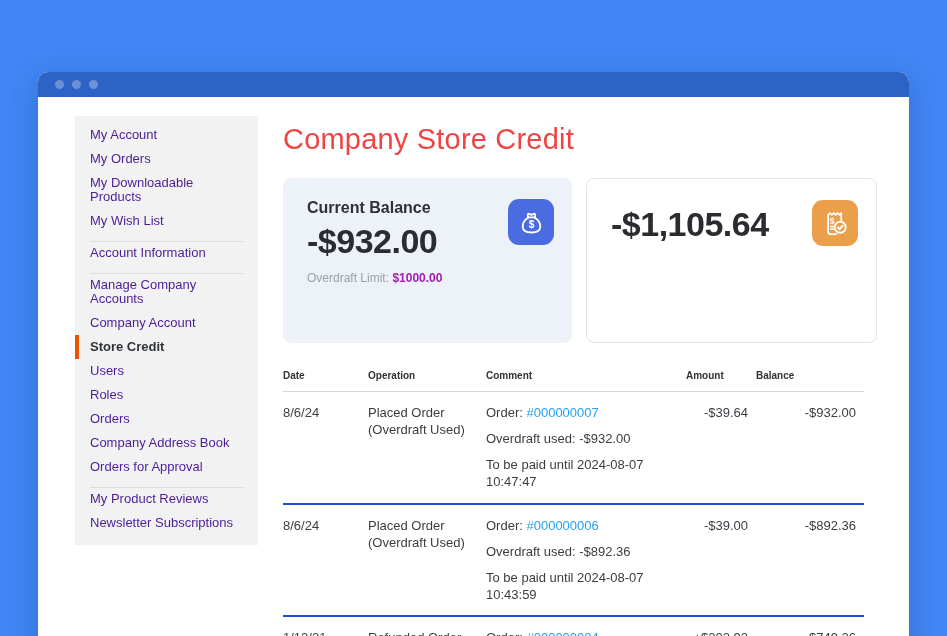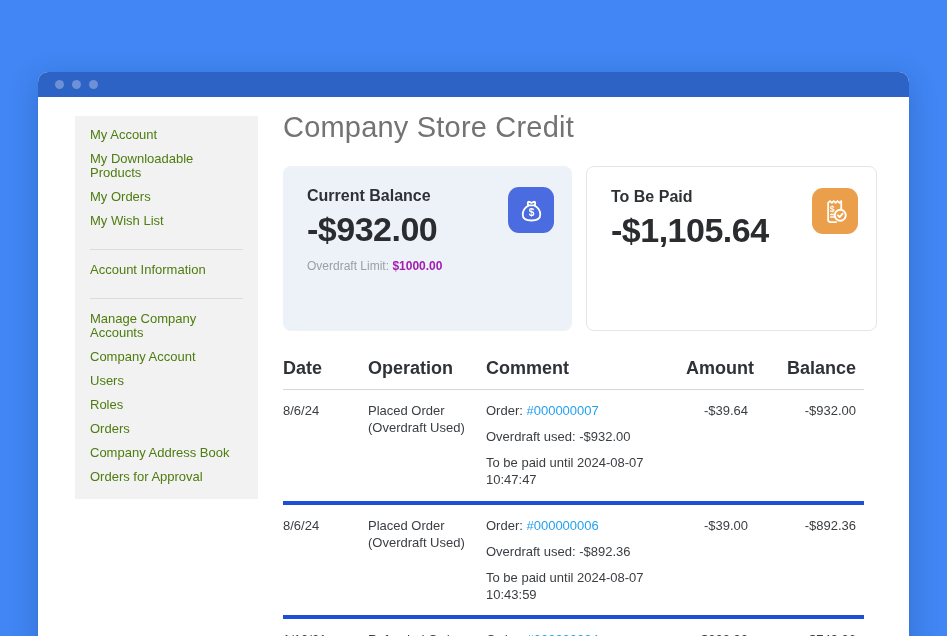--- a/index.html
+++ b/index.html
@@ -10,44 +10,44 @@
   *{box-sizing:border-box;margin:0;padding:0;}
   html,body{width:947px;height:636px;overflow:hidden;}
   body{font-family:"Liberation Sans","DejaVu Sans",sans-serif;background:var(--desktop);position:relative;}
   .window{position:absolute;left:38px;right:38px;top:72px;bottom:-30px;border-radius:10px 10px 0 0;
           overflow:hidden;box-shadow:0 8px 28px rgba(15,40,95,.25);background:#fff;display:flex;flex-direction:column;}
   .titlebar{height:25px;background:var(--titlebar);display:flex;align-items:center;padding-left:17px;gap:8px;flex:none;}
   .dot{width:9px;height:9px;border-radius:50%;background:var(--dot);}
   .content{flex:1;display:flex;align-items:flex-start;background:#fff;}
   
   .sidebar{width:183px;margin:19px 0 0 37px;background:var(--sidebar-bg);padding:7px 0 10px;flex:none;}
-  .menu-group + .menu-group{margin-top:16px;padding-top:9px;position:relative;}
+  .menu-group + .menu-group{margin-top:8px;position:relative;}
   .menu-group + .menu-group::before{content:"";position:absolute;left:15px;right:15px;top:0;height:1px;background:#dcdcdc;}
-  .menu-item{font-size:13px;color:#4d7c0f;padding:5px 15px 5px 11px;border-left:4px solid transparent;cursor:pointer;line-height:14px;}
+  .menu-item{font-size:13px;color:#4c1d95;padding:5px 15px 5px 11px;border-left:4px solid transparent;cursor:pointer;line-height:14px;}
   .menu-item[data-active="true"]{font-weight:700;color:#2f3338;border-left-color:var(--accent-orange);}
   
   .main{flex:1;padding:12px 32px 30px 25px;min-width:0;}
-  .page-title{font-size:29px;font-weight:300;color:#737373;letter-spacing:.2px;margin:2px 0 22px;line-height:1.15;}
+  .page-title{font-size:29px;font-weight:300;color:#ef4444;letter-spacing:.2px;margin:14px 0 22px;line-height:1.15;}
   .cards{display:flex;gap:14px;margin-bottom:23px;}
   .card{flex:1;height:165px;border-radius:8px;padding:21px 24px;position:relative;}
   .card-balance{background:var(--balance-card-bg);}
   .card-topaid{background:#fff;border:1px solid #e3e5e8;}
   .card-title{font-size:16px;font-weight:600;color:#2e3236;}
   .card-value{font-size:34px;font-weight:800;color:#2a2c2f;letter-spacing:-.5px;margin-top:3px;line-height:1.25;}
   .card-note{font-size:12px;color:var(--text-gray);margin-top:8px;}
   .card-note b{color:#a21caf;}
   .icon-box{position:absolute;top:21px;right:18px;width:46px;height:46px;border-radius:11px;display:flex;align-items:center;justify-content:center;}
   .icon-box.blue{background:var(--icon-blue-bg);}
   .icon-box.orange{background:var(--icon-orange-bg);}
   
   table{border-collapse:collapse;table-layout:fixed;width:581px;font-size:13px;color:#3a3e42;}
   col.c1{width:85px}col.c2{width:118px}col.c3{width:200px}col.c4{width:70px}col.c5{width:108px}
-  th{font-size:18px;font-weight:700;color:#2f3338;text-align:left;padding:4px 10px 10px 0;border-bottom:1px solid #d6d6d6;}
-  th[data-align="right"]{text-align:right;padding-right:8px;}
-  td{vertical-align:top;padding:13px 10px 12px 0;border-bottom:4px solid #1d4ed8;line-height:1.3;}
+  th{font-size:10px;font-weight:700;color:#2f3338;text-align:left;padding:4px 10px 10px 0;border-bottom:1px solid #d6d6d6;}
+  th[data-align="right"]{padding-right:8px;}
+  td{vertical-align:top;padding:13px 10px 12px 0;border-bottom:2px solid #1d4ed8;line-height:1.3;}
   td.c-op{padding-right:20px;}
   td.c-comment{padding-right:20px;}
   td.c-amount,td.c-balance{text-align:right;padding-right:8px;}
   .comment-line{margin-bottom:9px;}
   .comment-line:last-child{margin-bottom:0;}
   .order-link{color:var(--link-blue);text-decoration:none;}
   .order-link:empty{display:none;}
   svg{display:block;}
 </style>
 </head>
@@ -60,41 +60,49 @@
     <span class="dot"></span>
   </div>
   <div class="content">
 
     <aside class="sidebar">
 
     <div class="menu-group">
           <div>
 
           <div class="menu-item">My Account</div>
+            <div class="menu-item">My Orders</div>
             <div class="menu-item">My Downloadable Products</div>
-            <div class="menu-item">My Orders</div>
             <div class="menu-item">My Wish List</div>
           </div>
         </div>
         <div class="menu-group">
           <div>
 
           <div class="menu-item">Account Information</div>
           </div>
         </div>
         <div class="menu-group">
           <div>
 
           <div class="menu-item">Manage Company Accounts</div>
             <div class="menu-item">Company Account</div>
+            <div class="menu-item" data-active="true">Store Credit</div>
             <div class="menu-item">Users</div>
             <div class="menu-item">Roles</div>
             <div class="menu-item">Orders</div>
             <div class="menu-item">Company Address Book</div>
             <div class="menu-item">Orders for Approval</div>
+          </div>
+        </div>
+        <div class="menu-group">
+          <div>
+
+          <div class="menu-item">My Product Reviews</div>
+            <div class="menu-item">Newsletter Subscriptions</div>
           </div>
         </div>
       </aside>
 
     <main class="main">
       <h1 class="page-title">Company Store Credit</h1>
 
       <div class="cards">
         <section class="card card-balance">
           <div class="card-title">Current Balance</div>
@@ -107,21 +115,20 @@
             <svg width="27" height="27" viewBox="0 0 24 24" fill="none" stroke="#fff" stroke-width="1.6" stroke-linecap="round" stroke-linejoin="round">
               <path d="M9.3 7.5 C8.2 6 8.6 3.8 9.9 4.3 L12 5.2 L14.1 4.3 C15.4 3.8 15.8 6 14.7 7.5"></path>
               <path d="M9.3 7.5 h5.4"></path>
               <path d="M9.3 7.5 C5.8 9.5 4.2 12.4 4.2 15.6 C4.2 19.4 7.6 20.9 12 20.9 C16.4 20.9 19.8 19.4 19.8 15.6 C19.8 12.4 18.2 9.5 14.7 7.5"></path>
               <text x="12" y="17" text-anchor="middle" font-size="9" font-weight="bold" fill="#fff" stroke="none" font-family="Liberation Sans, sans-serif">$</text>
             </svg>
           </div>
         </section>
 
         <section class="card card-topaid">
-          <div class="card-title">To Be Paid</div>
           <div class="card-value">-$1,105.64</div>
           <div class="icon-box orange">
             <svg width="30" height="30" viewBox="0 0 24 24" fill="none" stroke="#fff" stroke-width="1.4" stroke-linecap="round" stroke-linejoin="round">
               <path d="M6.5 19 V5.5 L8 4 L9.5 5.5 L11 4 L12.5 5.5 L14 4 L15.5 5.5 L17 4 V10.8"></path>
               <path d="M6.5 19 A1.8 1.8 0 0 0 8.3 20.8 H13"></path>
               <text x="9.7" y="12.4" text-anchor="middle" font-size="6.8" font-weight="bold" fill="#fff" stroke="none" font-family="Liberation Sans, sans-serif">$</text>
               <path d="M8.6 14.8 h3.2" stroke-width="1.3"></path>
               <path d="M8.6 16.8 h2.4" stroke-width="1.3"></path>
               <circle cx="16.2" cy="15.4" r="4.4" fill="var(--icon-orange-bg)" stroke="#fff" stroke-width="1.5"></circle>
               <path d="M14.3 15.5 l1.4 1.4 l2.4 -2.8" stroke-width="1.5"></path>

